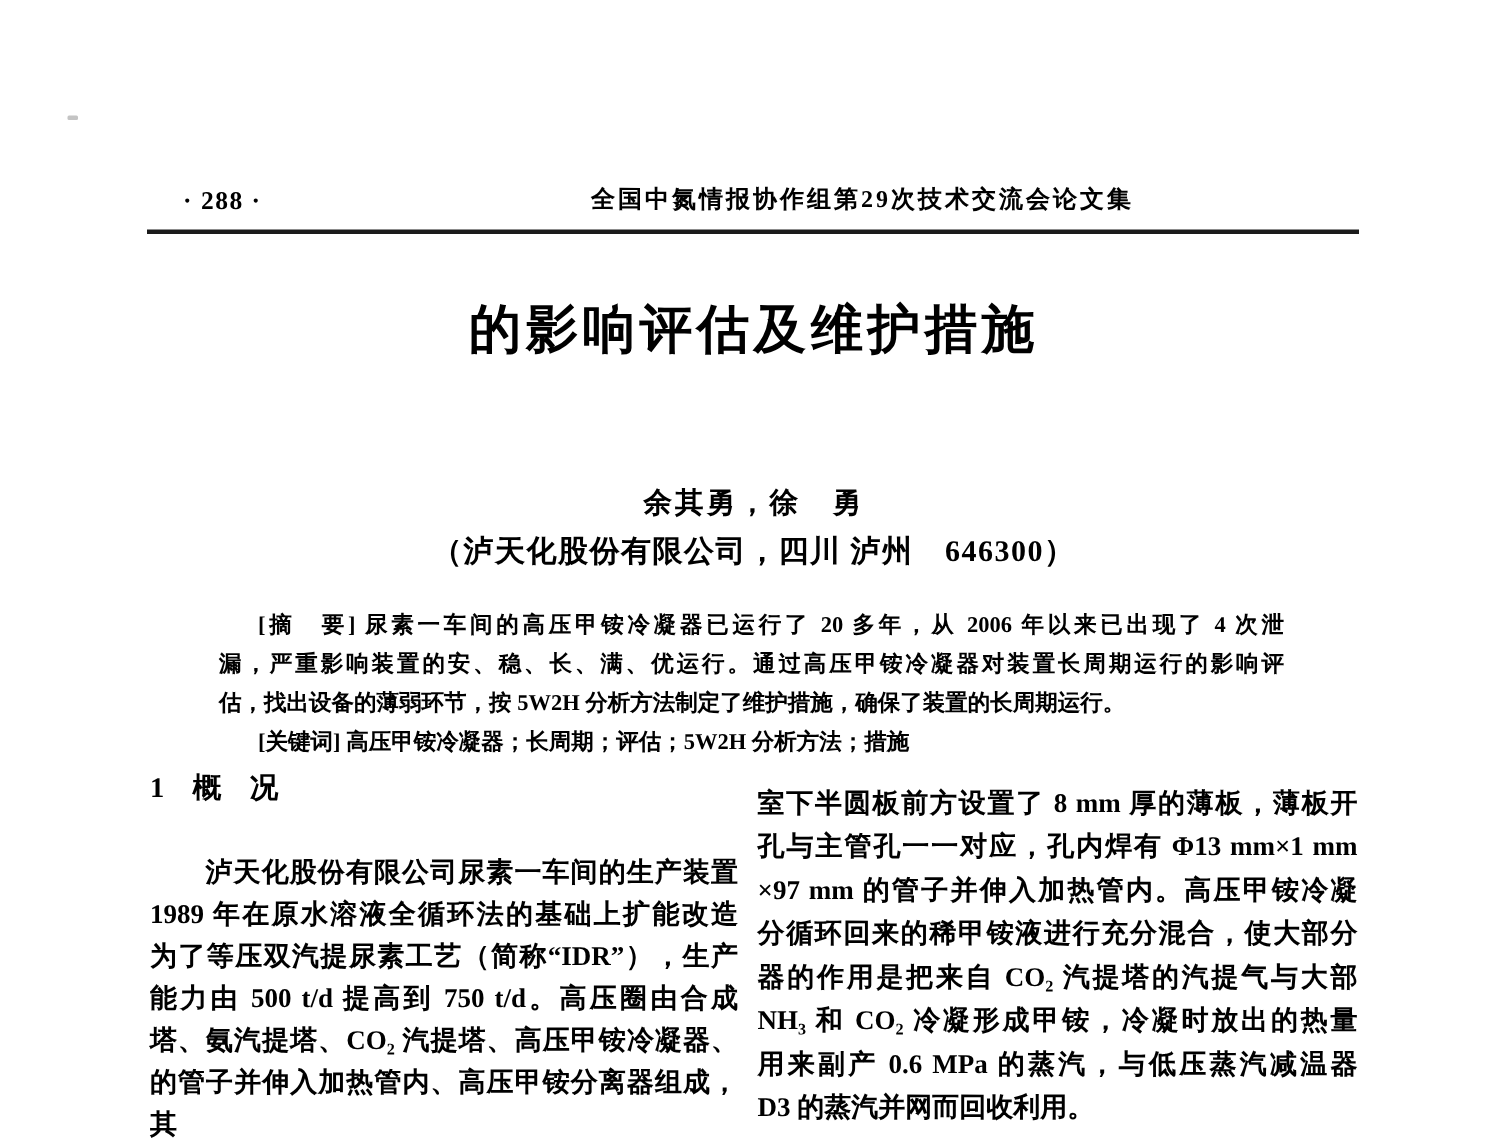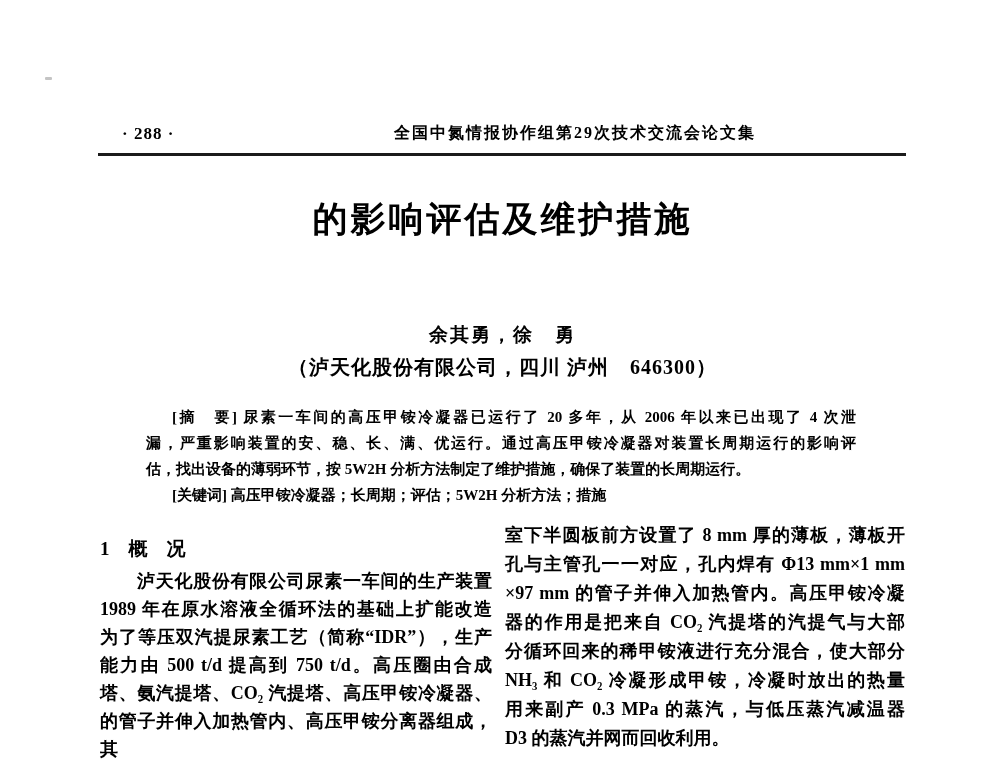--- a/index.html
+++ b/index.html
@@ -41,21 +41,21 @@
   .abstract{
     position:absolute;left:146px;top:404px;width:710px;
     font-size:15px;line-height:26px;font-weight:600;
   }
   .aline{text-align:justify;text-align-last:justify;}
   .aline.first{text-indent:26px;}
   .aline.plain{text-align-last:left;}
   .aline.kw{text-align-last:left;text-indent:26px;font-weight:700;}
   .blabel{font-weight:700;}
   .section-heading{
-    position:absolute;left:100px;top:536px;
+    position:absolute;left:100px;top:512px;
     font-size:19px;font-weight:700;
   }
   .col{position:absolute;font-size:18px;font-weight:600;}
   .col.left{left:100px;top:567px;width:392px;}
   .col.left .bline{line-height:28px;}
   .col.right{left:505px;top:521px;width:400px;}
   .col.right .bline{line-height:29px;}
   .bline{text-align:justify;text-align-last:justify;}
   .bline.indent{text-indent:37px;}
   .bline.end{text-align-last:left;}
@@ -97,20 +97,20 @@
     <div class="bline">能力由 500 t/d 提高到 750 t/d。高压圈由合成</div>
     <div class="bline">塔、氨汽提塔、CO₂ 汽提塔、高压甲铵冷凝器、</div>
     <div class="bline">的管子并伸入加热管内、高压甲铵分离器组成，其</div>
     <div class="bline">中高压甲铵冷凝器 E3（以下简称 E3）是</div>
   </div>
 
   <div class="col right">
     <div class="bline">室下半圆板前方设置了 8 mm 厚的薄板，薄板开</div>
     <div class="bline">孔与主管孔一一对应，孔内焊有 Φ13 mm×1 mm</div>
     <div class="bline">×97 mm 的管子并伸入加热管内。高压甲铵冷凝</div>
+    <div class="bline">分循环回来的稀甲铵液进行充分混合，使大部分</div>
     <div class="bline">器的作用是把来自 CO₂ 汽提塔的汽提气与大部</div>
-    <div class="bline">分循环回来的稀甲铵液进行充分混合，使大部分</div>
     <div class="bline">NH₃ 和 CO₂ 冷凝形成甲铵，冷凝时放出的热量</div>
-    <div class="bline">用来副产 0.3 MPa 的蒸汽，与低压蒸汽减温器</div>
+    <div class="bline">用来副产 0.6 MPa 的蒸汽，与低压蒸汽减温器</div>
     <div class="bline end">D3 的蒸汽并网而回收利用。</div>
   </div>
 
 </div>
 
 </body></html>

